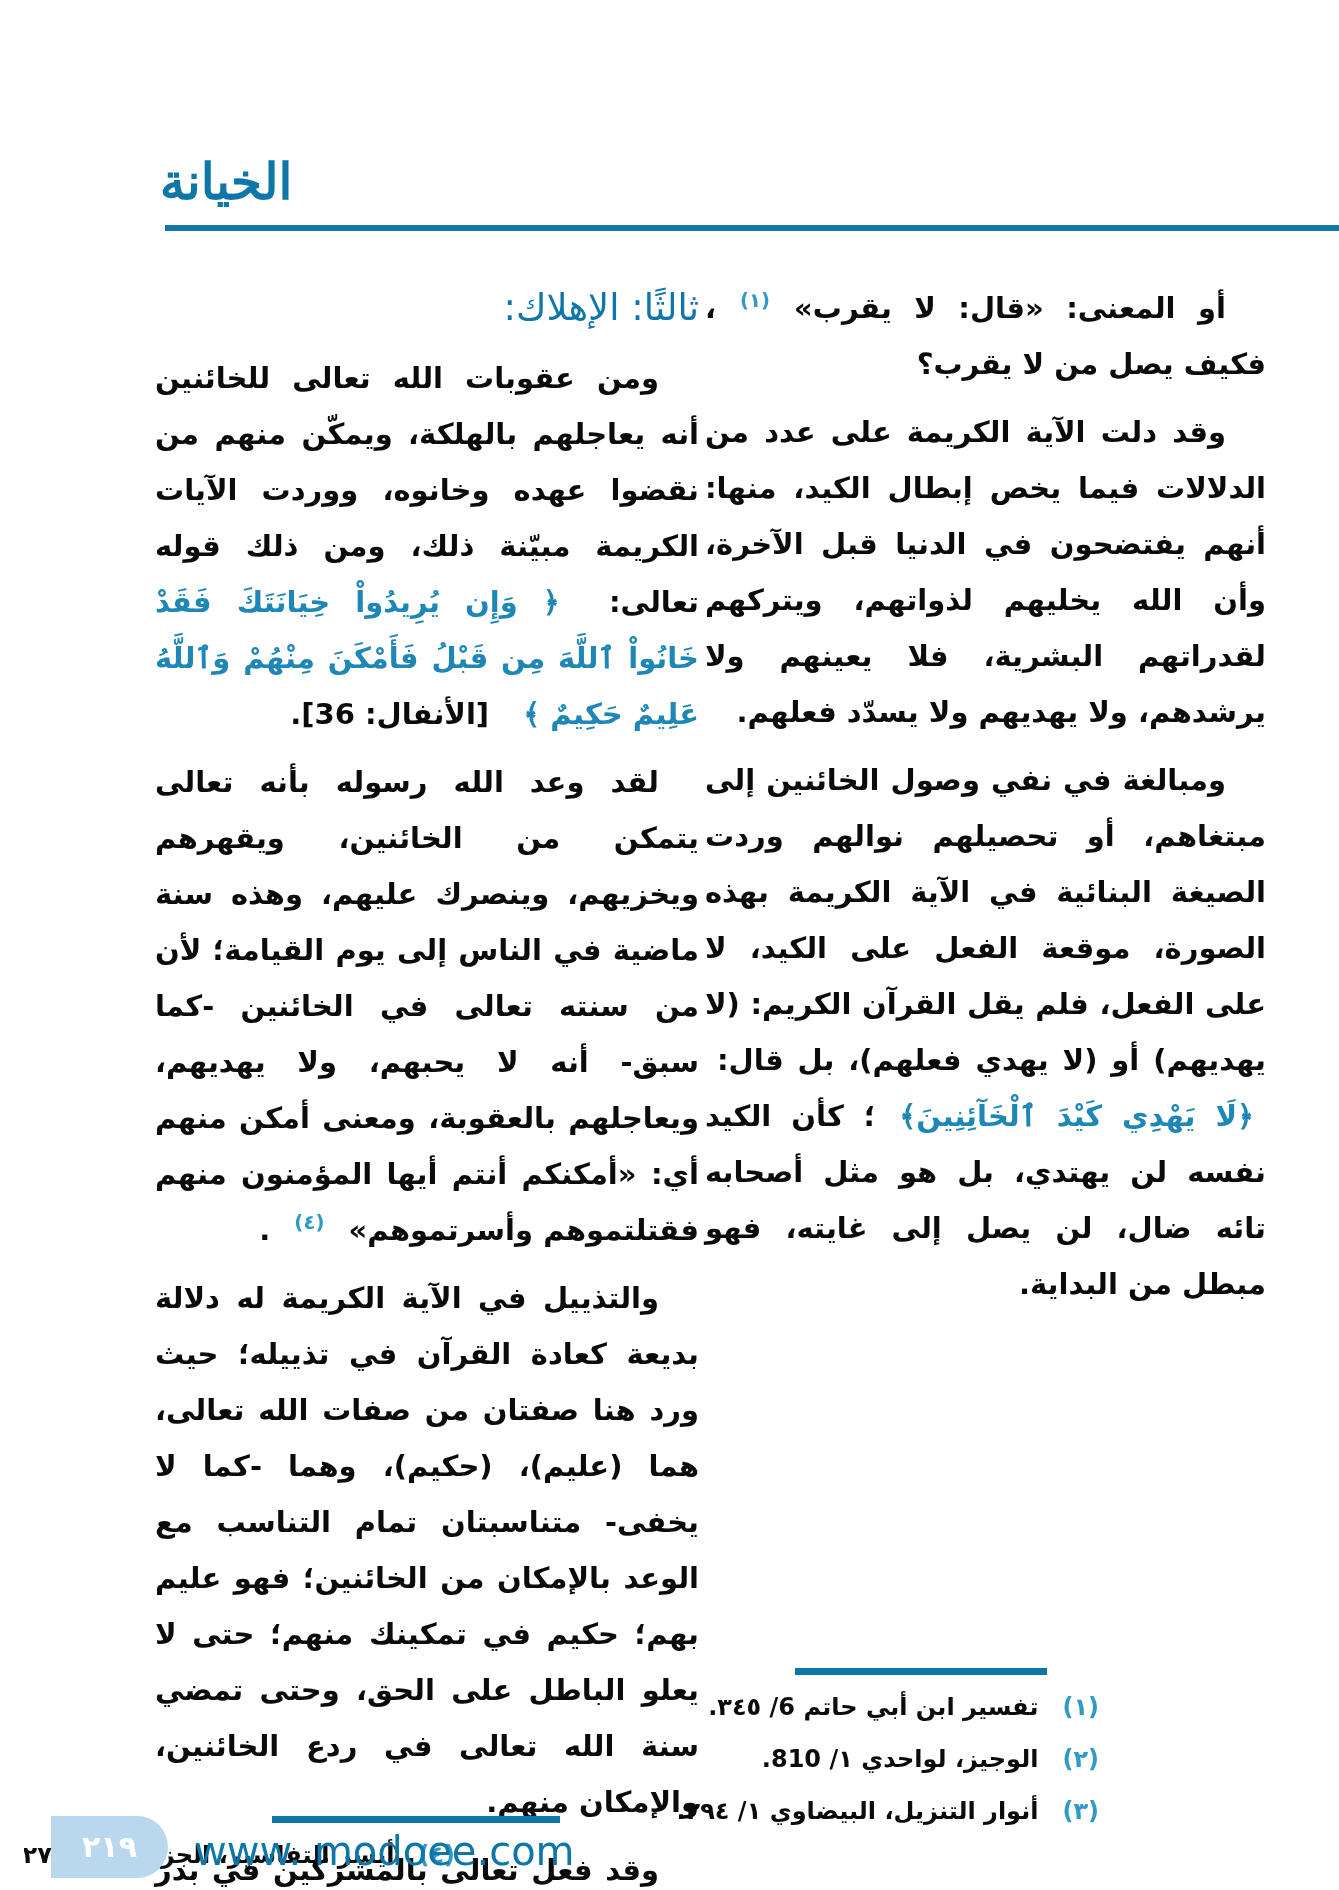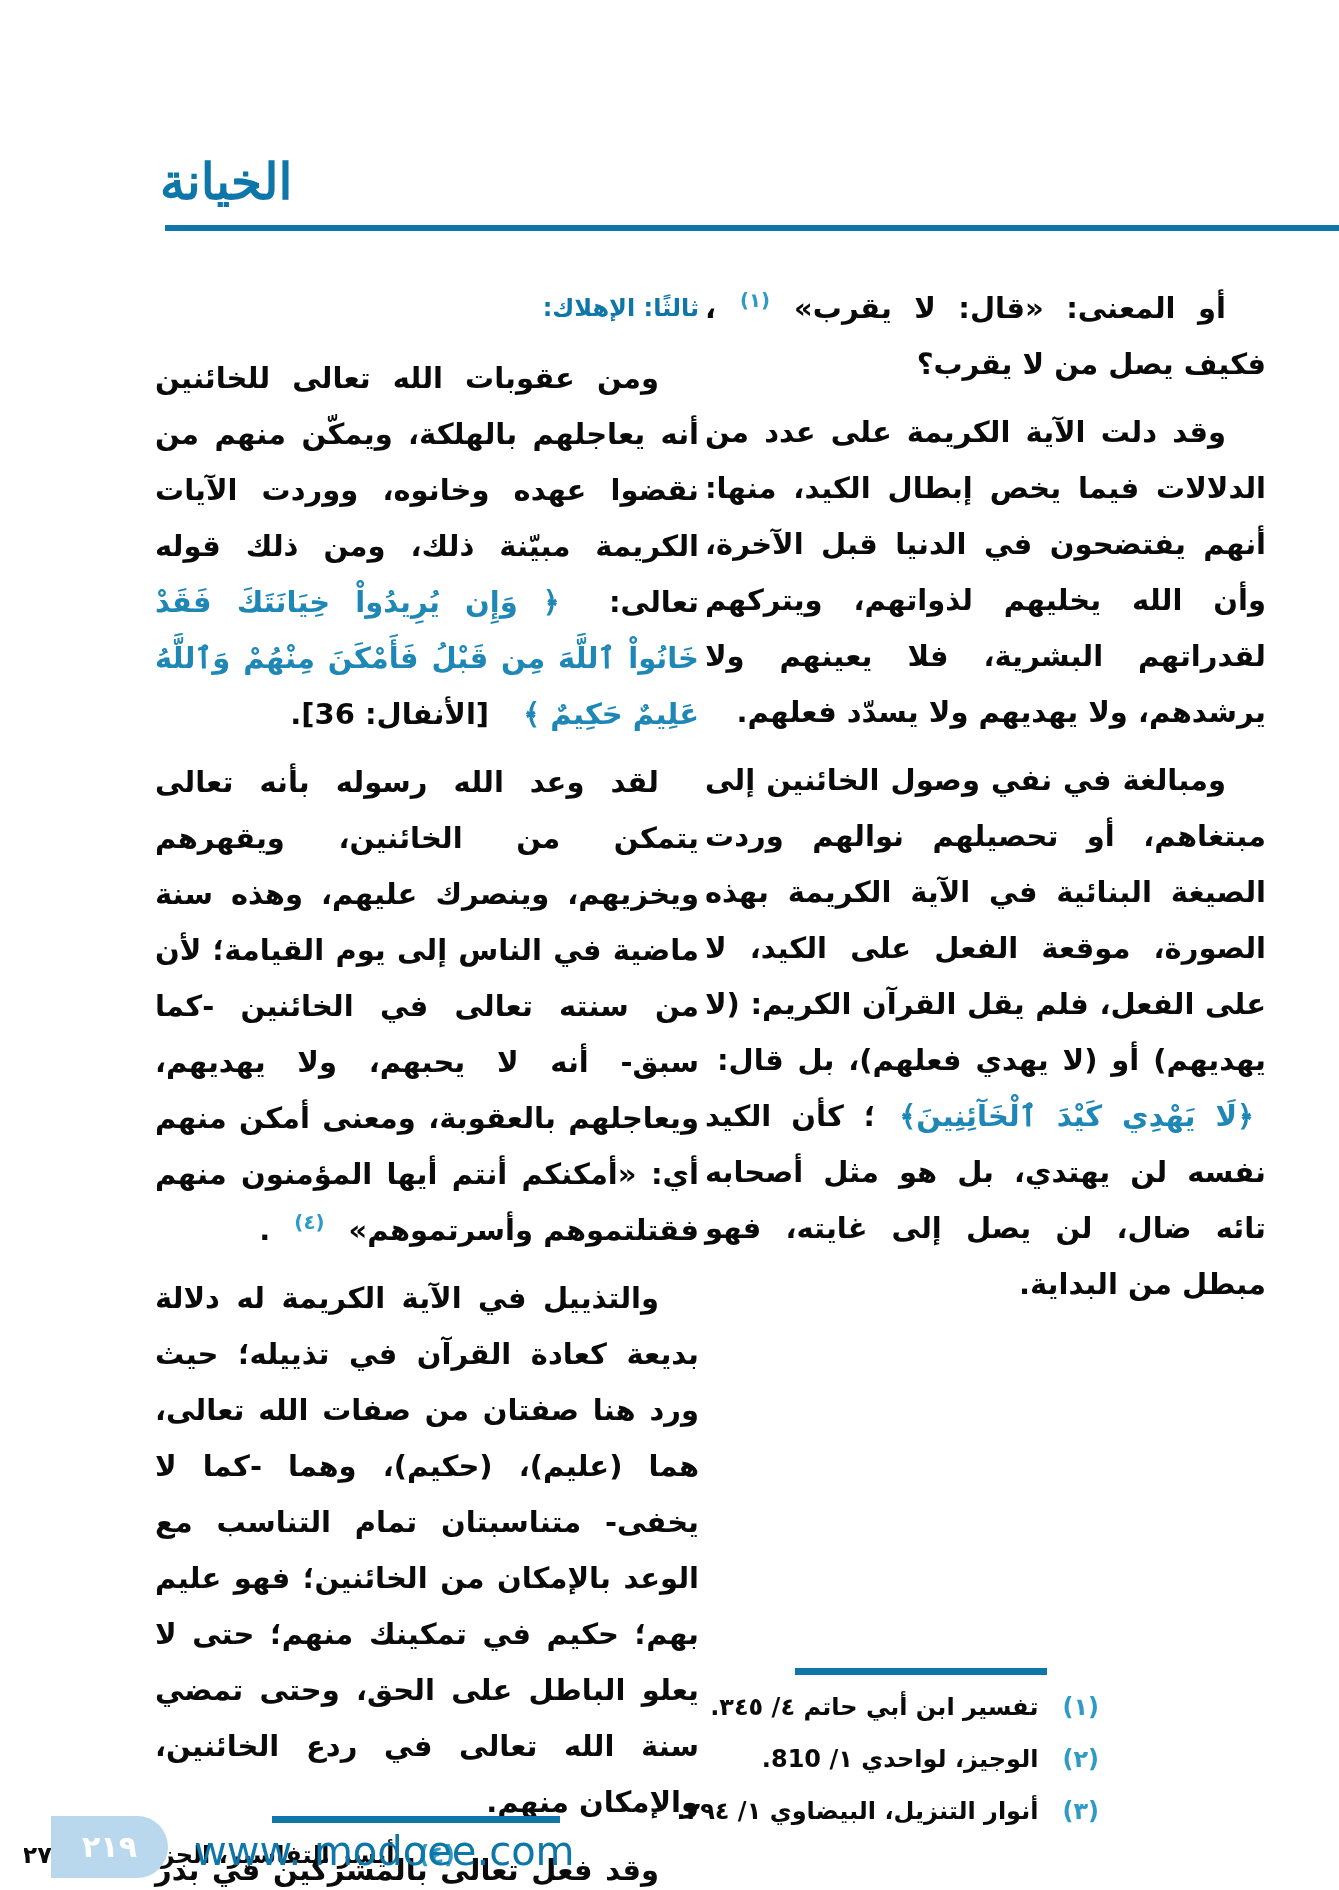--- a/index.html
+++ b/index.html
@@ -39,21 +39,21 @@
     direction:rtl;
     text-align:justify;
     font-size:29px;font-weight:700;line-height:56px;
     color:var(--ink);
   }
   .col-right{right:61px;width:585px;}
   .col-left{left:95px;width:568px;}
   .col p{text-indent:28px;text-align:justify;}
   .section-heading{
     color:var(--accent);
-    font-size:24px;font-weight:700;line-height:56px;
+    font-size:37px;font-weight:400;line-height:56px;
     margin-bottom:14px;
   }
   .seg-t{color:inherit;}
   .seg-q{color:var(--quran);}
   .seg-r{
     color:var(--ref);
     font-size:0.68em;
     vertical-align:super;
     line-height:0;
   }
@@ -110,21 +110,21 @@
     <div class="section-heading">ثالثًا: الإهلاك:</div>
     <p><span class="seg-t">ومن عقوبات الله تعالى للخائنين أنه يعاجلهم بالهلكة، ويمكّن منهم من نقضوا عهده وخانوه، ووردت الآيات الكريمة مبيّنة ذلك، ومن ذلك قوله تعالى: </span><span class="seg-q">﴿ وَإِن يُرِيدُواْ خِيَانَتَكَ فَقَدْ خَانُواْ ٱللَّهَ مِن قَبْلُ فَأَمْكَنَ مِنْهُمْ وَٱللَّهُ عَلِيمٌ حَكِيمٌ ﴾</span><span class="seg-t"> [الأنفال: 36].</span></p>
     <p><span class="seg-t">لقد وعد الله رسوله بأنه تعالى يتمكن من الخائنين، ويقهرهم ويخزيهم، وينصرك عليهم، وهذه سنة ماضية في الناس إلى يوم القيامة؛ لأن من سنته تعالى في الخائنين -كما سبق- أنه لا يحبهم، ولا يهديهم، ويعاجلهم بالعقوبة، ومعنى أمكن منهم أي: «أمكنكم أنتم أيها المؤمنون منهم فقتلتموهم وأسرتموهم»</span><span class="seg-r">(٤)</span><span class="seg-t">.</span></p>
     <p><span class="seg-t">والتذييل في الآية الكريمة له دلالة بديعة كعادة القرآن في تذييله؛ حيث ورد هنا صفتان من صفات الله تعالى، هما (عليم)، (حكيم)، وهما -كما لا يخفى- متناسبتان تمام التناسب مع الوعد بالإمكان من الخائنين؛ فهو عليم بهم؛ حكيم في تمكينك منهم؛ حتى لا يعلو الباطل على الحق، وحتى تمضي سنة الله تعالى في ردع الخائنين، والإمكان منهم.</span></p>
     <p><span class="seg-t">وقد فعل تعالى بالمشركين في بدر «فأمكنك -يا رسول الله- منهم وأظهرك</span></p>
   </div>
 
   <div class="fn-block fn-block-right">
     <div class="fn-rule"></div>
     <div class="footnote">
-      <span class="fn-num">(١)</span><span>تفسير ابن أبي حاتم ٤/ ٣٤٥.</span>
+      <span class="fn-num">(١)</span><span>تفسير ابن أبي حاتم 6/ ٣٤٥.</span>
     </div>
     <div class="footnote">
       <span class="fn-num">(٢)</span><span>الوجيز، لواحدي ١/ 810.</span>
     </div>
     <div class="footnote">
       <span class="fn-num">(٣)</span><span>أنوار التنزيل، البيضاوي ١/ ٢٩٤.</span>
     </div>
   </div>
 
   <div class="fn-block fn-block-left">

